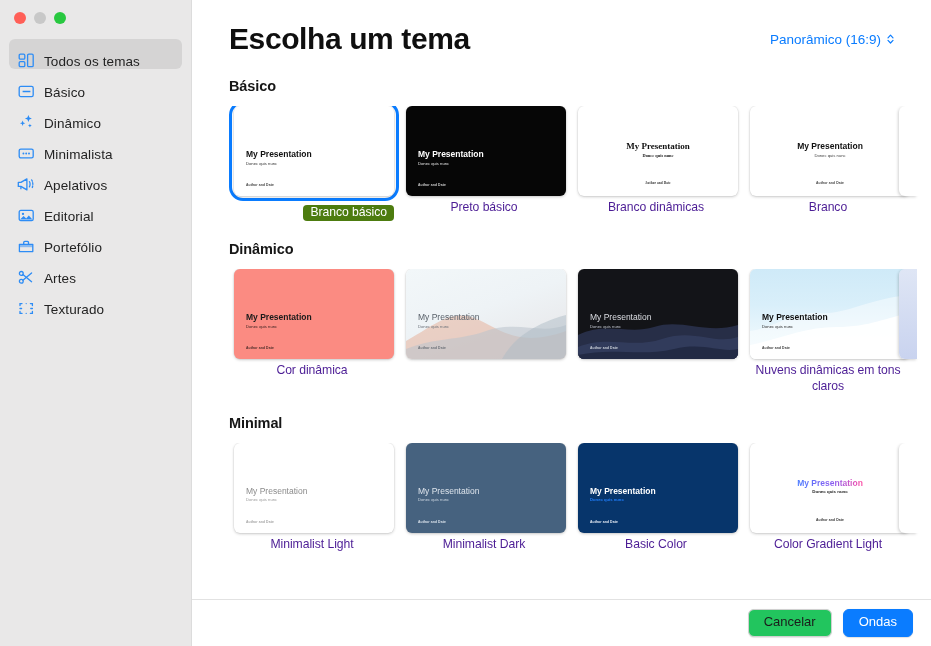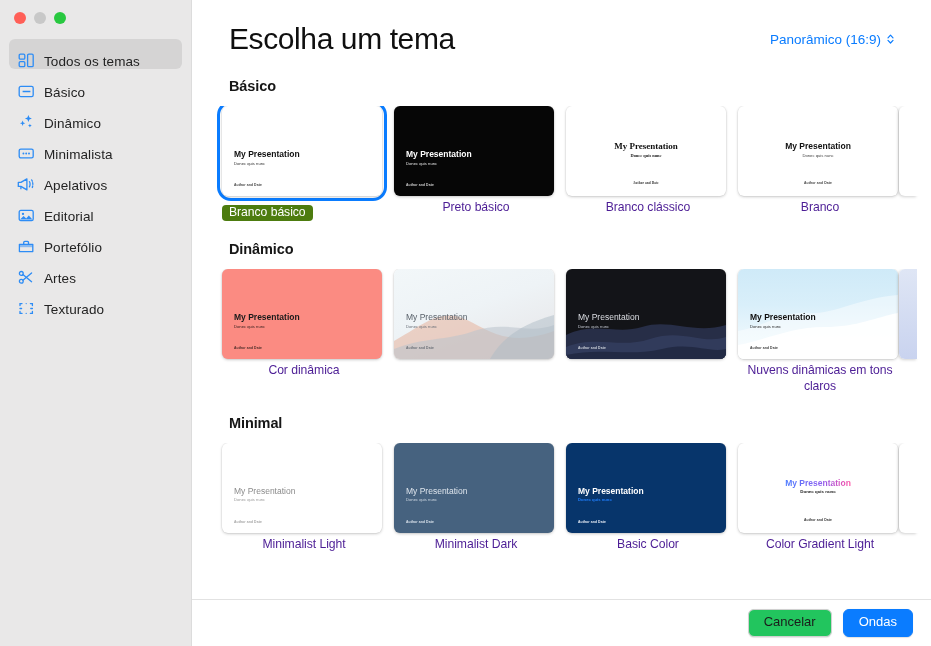--- a/index.html
+++ b/index.html
@@ -95,21 +95,21 @@
     flex: 0 0 78px;
     display: flex;
     align-items: center;
     justify-content: space-between;
     padding: 0 36px 0 37px;
     background: #ffffff;
   }
 
   .page-title {
     font-size: 30px;
-    font-weight: normal;
+    font-weight: bold;
     color: #0f0f0f;
     letter-spacing: -0.4px;
   }
 
   .ratio-select {
     display: flex;
     align-items: center;
     gap: 4px;
     color: #0a7cff;
     font-size: 13.5px;
@@ -151,21 +151,21 @@
     padding-left: 30px;
     position: relative;
     overflow: hidden;
   }
 
   .cell {
     width: 172px;
     flex: 0 0 172px;
     display: flex;
     flex-direction: column;
-    align-items: flex-start;
+    align-items: flex-end;
   }
 
   .thumb-wrap {
     width: 160px;
     height: 90px;
     position: relative;
     border-radius: 7px;
     padding: 0;
   }
   .thumb-wrap.selected {
@@ -483,21 +483,21 @@
           <div class="cell">
             <div class="thumb-wrap">
               <div class="thumb" style="background:#ffffff;">
                 <div class="t-inner center" style="font-family:'Liberation Serif', serif;">
                   <div class="t-title" style="color:#111;font-size:9px;">My Presentation</div>
                   <div class="t-sub" style="color:#222;font-weight:bold;font-size:4.4px;">Donec quis nunc</div>
                   <div class="t-foot" style="color:#333;">Author and Date</div>
                 </div>
               </div>
             </div>
-            <div class="caption">Branco clássico</div>
+            <div class="caption">Branco dinâmicas</div>
           </div>
 
           <div class="cell">
             <div class="thumb-wrap">
               <div class="thumb" style="background:#ffffff;">
                 <div class="t-inner center">
                   <div class="t-title" style="color:#111;">My Presentation</div>
                   <div class="t-sub" style="color:#444;">Donec quis nunc</div>
                   <div class="t-foot" style="color:#444;">Author and Date</div>
                 </div>

